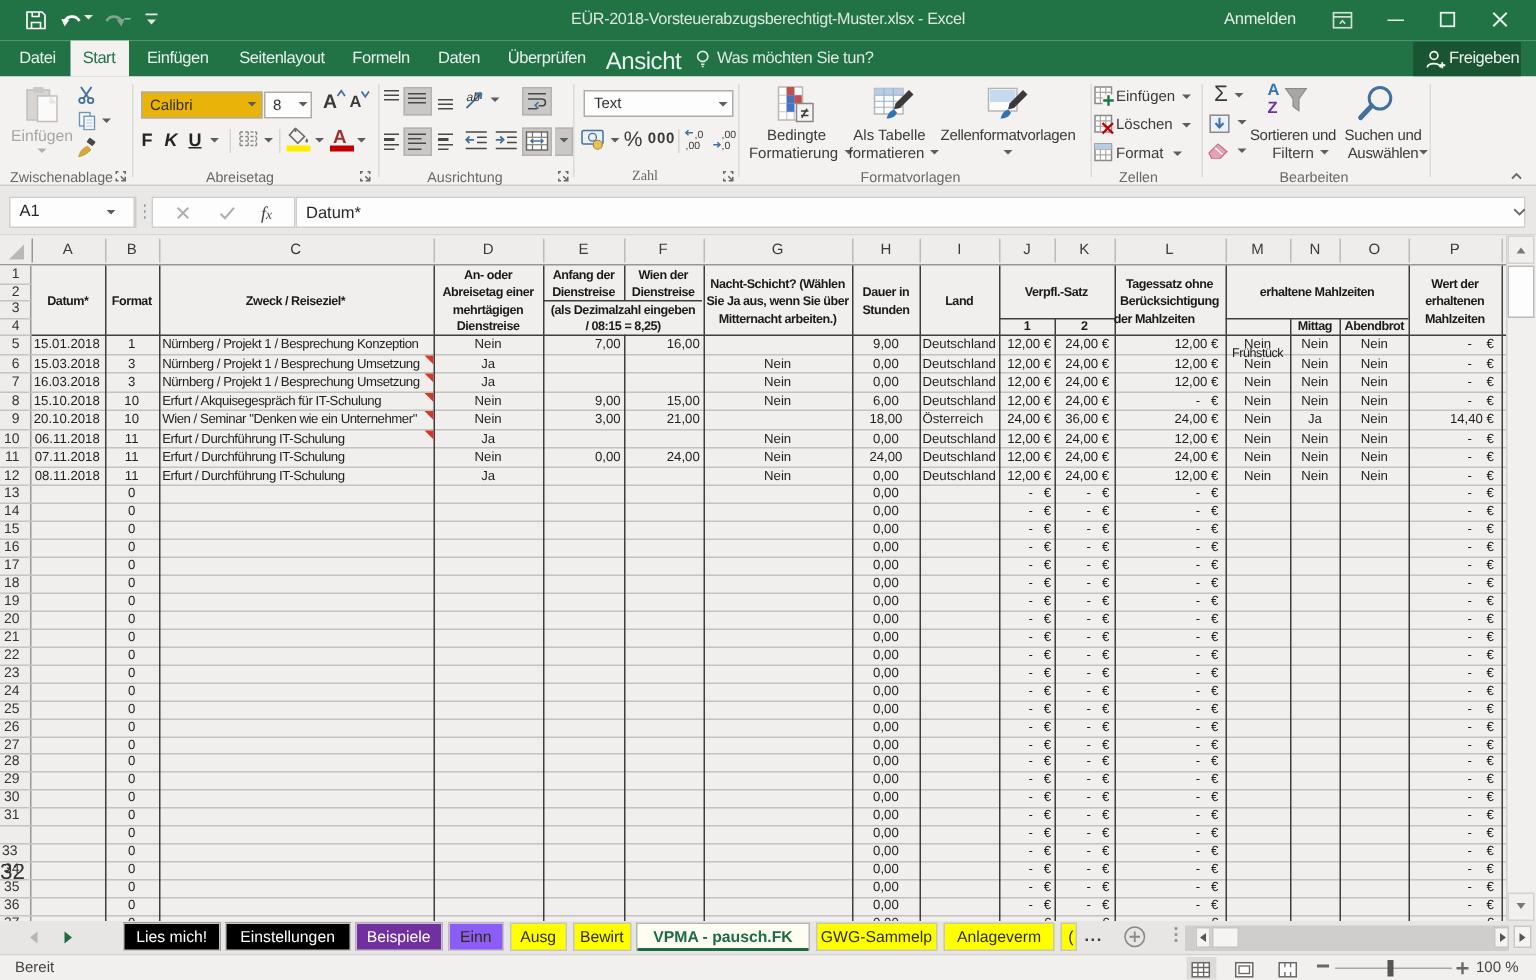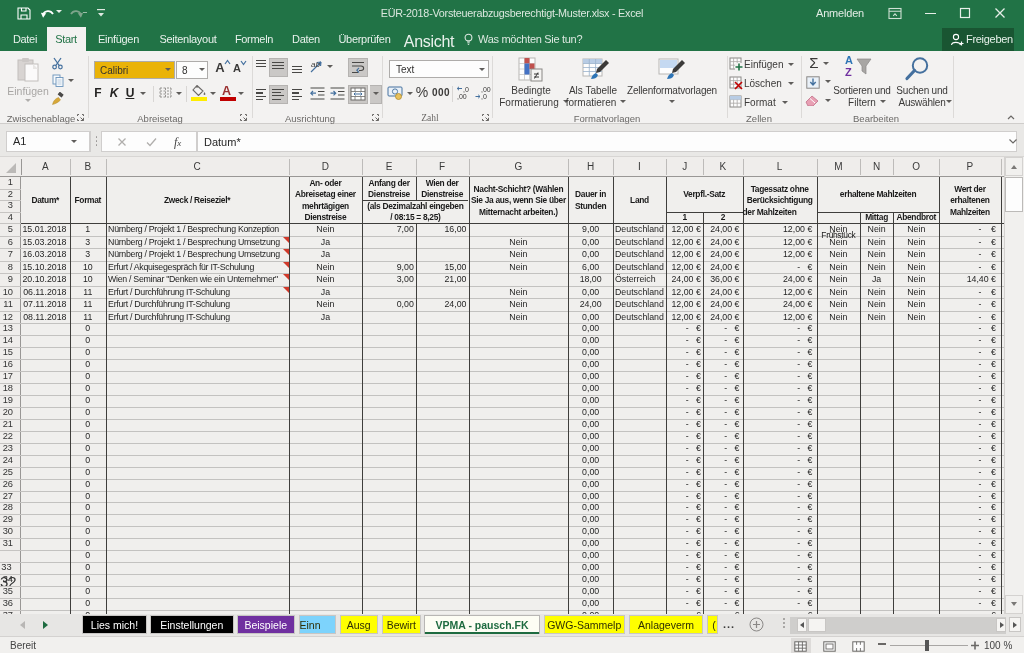--- a/index.html
+++ b/index.html
@@ -794,21 +794,21 @@
 <div class="abs" style="left:1010.5px;top:164.5px;width:0;height:0;border-left:3.5px solid transparent;border-right:3.5px solid transparent;border-bottom:4.5px solid #7a7876;"></div>
 <div style="position:absolute;left:1005px;top:177px;width:18px;height:35px;background:#fdfdfd;border:1px solid #bcbab8;"></div>
 <div style="position:absolute;left:1005px;top:595px;width:18px;height:19px;background:#f1f0ee;border:1px solid #d4d2d0;"></div>
 <div class="abs" style="left:1010.5px;top:602px;width:0;height:0;border-left:3.5px solid transparent;border-right:3.5px solid transparent;border-top:4.5px solid #7a7876;"></div>
 <div style="position:absolute;left:0px;top:614px;width:1024px;height:23px;background:#e7e6e4;border-bottom:1px solid #d4d2d0;"></div>
 <div class="abs" style="left:20px;top:621px;width:0;height:0;border-top:4px solid transparent;border-bottom:4px solid transparent;border-right:5px solid #b8b6b4;"></div>
 <div class="abs" style="left:43px;top:621px;width:0;height:0;border-top:4px solid transparent;border-bottom:4px solid transparent;border-left:5px solid #1e6b40;"></div>
 <div style="position:absolute;left:82px;top:614.5px;width:65px;height:19.5px;background:#000;border:1px solid #c8c6c4;color:#fff;font-size:10.5px;font-weight:normal;text-align:center;line-height:19px;white-space:nowrap;overflow:hidden;">Lies mich!</div>
 <div style="position:absolute;left:149.5px;top:614.5px;width:84.5px;height:19.5px;background:#000;border:1px solid #c8c6c4;color:#fff;font-size:10.5px;font-weight:normal;text-align:center;line-height:19px;white-space:nowrap;overflow:hidden;">Einstellungen</div>
 <div style="position:absolute;left:237px;top:614.5px;width:57.5px;height:19.5px;background:#7030a0;border:1px solid #c8c6c4;color:#fff;font-size:10.5px;font-weight:normal;text-align:center;line-height:19px;white-space:nowrap;overflow:hidden;">Beispiele</div>
-<div style="position:absolute;left:298.5px;top:614.5px;width:37.5px;height:19.5px;background:#7dd3fc;border:1px solid #c8c6c4;color:#2e2e04;font-size:10.5px;font-weight:normal;text-align:left;line-height:19px;white-space:nowrap;overflow:hidden;">Einn</div>
+<div style="position:absolute;left:298.5px;top:614.5px;width:37.5px;height:19.5px;background:#8b5cf6;border:1px solid #c8c6c4;color:#2e2e04;font-size:10.5px;font-weight:normal;text-align:center;line-height:19px;white-space:nowrap;overflow:hidden;">Einn</div>
 <div style="position:absolute;left:339.5px;top:614.5px;width:38.5px;height:19.5px;background:#ffff00;border:1px solid #c8c6c4;color:#2e2e04;font-size:10.5px;font-weight:normal;text-align:center;line-height:19px;white-space:nowrap;overflow:hidden;">Ausg</div>
 <div style="position:absolute;left:382px;top:614.5px;width:38.5px;height:19.5px;background:#ffff00;border:1px solid #c8c6c4;color:#2e2e04;font-size:10.5px;font-weight:normal;text-align:center;line-height:19px;white-space:nowrap;overflow:hidden;">Bewirt</div>
 <div style="position:absolute;left:424px;top:614.5px;width:116px;height:19.5px;background:#fdfdf4;border:1px solid #b8b6b4;border-bottom:none;color:#1e6b40;font-size:10.5px;font-weight:bold;text-align:center;line-height:19px;white-space:nowrap;overflow:hidden;">VPMA - pausch.FK</div>
 <div style="position:absolute;left:425px;top:631.5px;width:114px;height:2.5px;background:#1e6b40;"></div>
 <div style="position:absolute;left:543.5px;top:614.5px;width:81.5px;height:19.5px;background:#ffff00;border:1px solid #c8c6c4;color:#2e2e04;font-size:10.5px;font-weight:normal;text-align:center;line-height:19px;white-space:nowrap;overflow:hidden;">GWG-Sammelp</div>
 <div style="position:absolute;left:629px;top:614.5px;width:74px;height:19.5px;background:#ffff00;border:1px solid #c8c6c4;color:#2e2e04;font-size:10.5px;font-weight:normal;text-align:center;line-height:19px;white-space:nowrap;overflow:hidden;">Anlageverm</div>
 <div style="position:absolute;left:707px;top:614.5px;width:11px;height:19.5px;background:#ffff00;border:1px solid #c8c6c4;color:#2e2e04;font-size:10.5px;font-weight:normal;text-align:center;line-height:19px;white-space:nowrap;overflow:hidden;">&nbsp;(</div>
 <div style="position:absolute;left:723px;top:618px;width:18px;height:14px;color:#3b3a39;font-size:11px;font-weight:bold;letter-spacing:1px;">...</div>
 <svg class="abs" style="left:749px;top:617px" width="15" height="15" viewBox="0 0 15 15">
 <circle cx="7.5" cy="7.5" r="6.5" fill="none" stroke="#8a8886" stroke-width="1"></circle>

